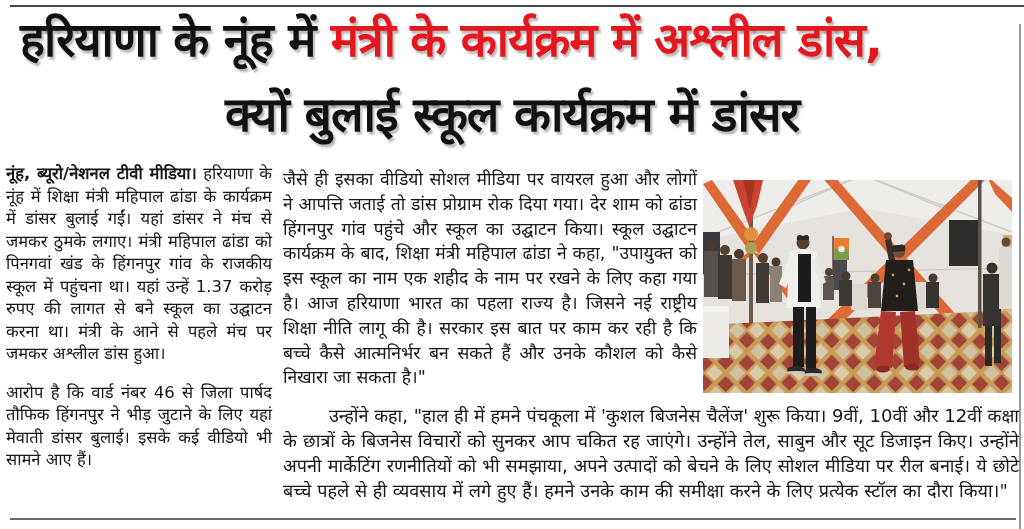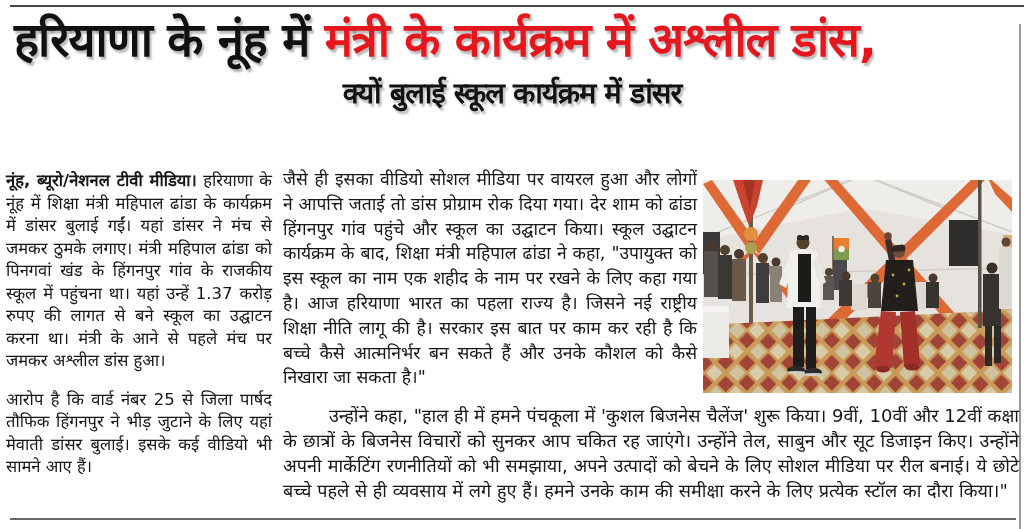--- a/index.html
+++ b/index.html
@@ -12,36 +12,36 @@
     font-family:"DejaVu Sans", sans-serif;
     color:#161616;
   }
   .rule { position:absolute; background:#555; }
   .rule-top    { left:10px; top:5px;  width:1014px; height:2px; background:#474747; }
   .rule-bottom { left:10px; top:518px; width:1006px; height:2px; background:#6a6a6a; }
   .rule-right  { left:1019px; top:24px; width:2px; height:505px; background:#9a9a9a; }
 
   .headline { position:absolute; left:0; top:8px; width:1024px; }
   .headline-line1 {
-    padding-left:14px;
+    padding-left:20px;
     font-size:47px; font-weight:bold; line-height:1.35;
     white-space:nowrap; letter-spacing:-1px;
     text-shadow:2px 3px 2px rgba(60,60,60,.35);
   }
   .headline-line1 .black { color:#111111; }
   .headline-line1 .red   { color:#e3171d; }
   .headline-line2 {
-    margin-top:4px; text-align:center;
-    font-size:29px; font-weight:bold; line-height:1.3; color:#111111;
+    margin-top:12px; text-align:center;
+    font-size:48px; font-weight:bold; line-height:1.3; color:#111111;
     letter-spacing:-1px;
     text-shadow:2px 3px 2px rgba(60,60,60,.35);
   }
 
   .col { position:absolute; text-align:justify; }
-  .col-left  { left:6px;  top:170px; width:266px; font-size:16.5px; line-height:22.5px; }
+  .col-left  { left:6px;  top:163px; width:266px; font-size:16.5px; line-height:22.5px; }
   .col-left p + p { margin-top:16px; }
   .col-left .dateline { font-weight:bold; }
   .col-mid   { left:283px; top:167px; width:414px; font-size:17.5px; line-height:24.8px; }
   .para-bottom {
     position:absolute; left:283px; top:403px; width:736px;
     font-size:18px; line-height:25px; text-align:justify; text-indent:46px;
   }
 
   .photo {
     position:absolute; left:703px; top:180px; width:309px; height:213px;
@@ -58,21 +58,21 @@
   <div class="rule rule-bottom"></div>
   <div class="rule rule-right"></div>
 
   <div class="headline">
     <div class="headline-line1"><span class="black">हरियाणा के नूंह में </span><span class="red">मंत्री के कार्यक्रम में अश्लील डांस,</span></div>
     <div class="headline-line2">क्यों बुलाई स्कूल कार्यक्रम में डांसर</div>
   </div>
 
   <div class="col col-left">
     <p><span class="dateline">नूंह, ब्यूरो/नेशनल टीवी मीडिया।</span> <span>हरियाणा के नूंह में शिक्षा मंत्री महिपाल ढांडा के कार्यक्रम में डांसर बुलाई गईं। यहां डांसर ने मंच से जमकर ठुमके लगाए। मंत्री महिपाल ढांडा को पिनगवां खंड के हिंगनपुर गांव के राजकीय स्कूल में पहुंचना था। यहां उन्हें 1.37 करोड़ रुपए की लागत से बने स्कूल का उद्घाटन करना था। मंत्री के आने से पहले मंच पर जमकर अश्लील डांस हुआ।</span></p>
-    <p>आरोप है कि वार्ड नंबर 25 से जिला पार्षद तौफिक हिंगनपुर ने भीड़ जुटाने के लिए यहां मेवाती डांसर बुलाई। इसके कई वीडियो भी सामने आए हैं।</p>
+    <p>आरोप है कि वार्ड नंबर 46 से जिला पार्षद तौफिक हिंगनपुर ने भीड़ जुटाने के लिए यहां मेवाती डांसर बुलाई। इसके कई वीडियो भी सामने आए हैं।</p>
   </div>
 
   <div class="col col-mid">
     <p>जैसे ही इसका वीडियो सोशल मीडिया पर वायरल हुआ और लोगों ने आपत्ति जताई तो डांस प्रोग्राम रोक दिया गया। देर शाम को ढांडा हिंगनपुर गांव पहुंचे और स्कूल का उद्घाटन किया। स्कूल उद्घाटन कार्यक्रम के बाद, शिक्षा मंत्री महिपाल ढांडा ने कहा, "उपायुक्त को इस स्कूल का नाम एक शहीद के नाम पर रखने के लिए कहा गया है। आज हरियाणा भारत का पहला राज्य है। जिसने नई राष्ट्रीय शिक्षा नीति लागू की है। सरकार इस बात पर काम कर रही है कि बच्चे कैसे आत्मनिर्भर बन सकते हैं और उनके कौशल को कैसे निखारा जा सकता है।"</p>
   </div>
 
   <div class="photo">
     <svg viewBox="0 0 309 213" preserveAspectRatio="none">
       <defs>
         <pattern id="carpet" width="30" height="30" patternUnits="userSpaceOnUse" patternTransform="rotate(45 150 150)">

